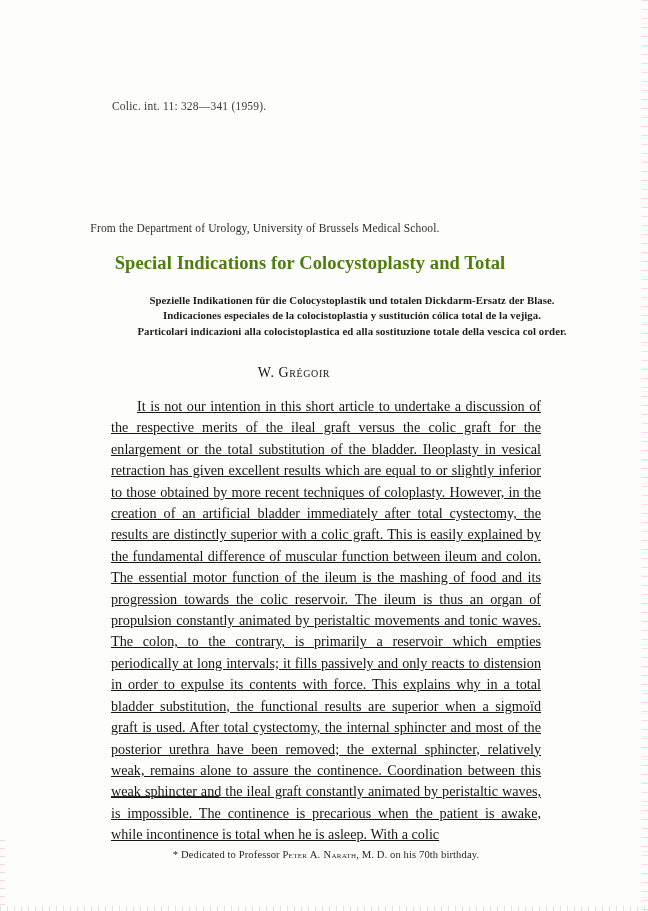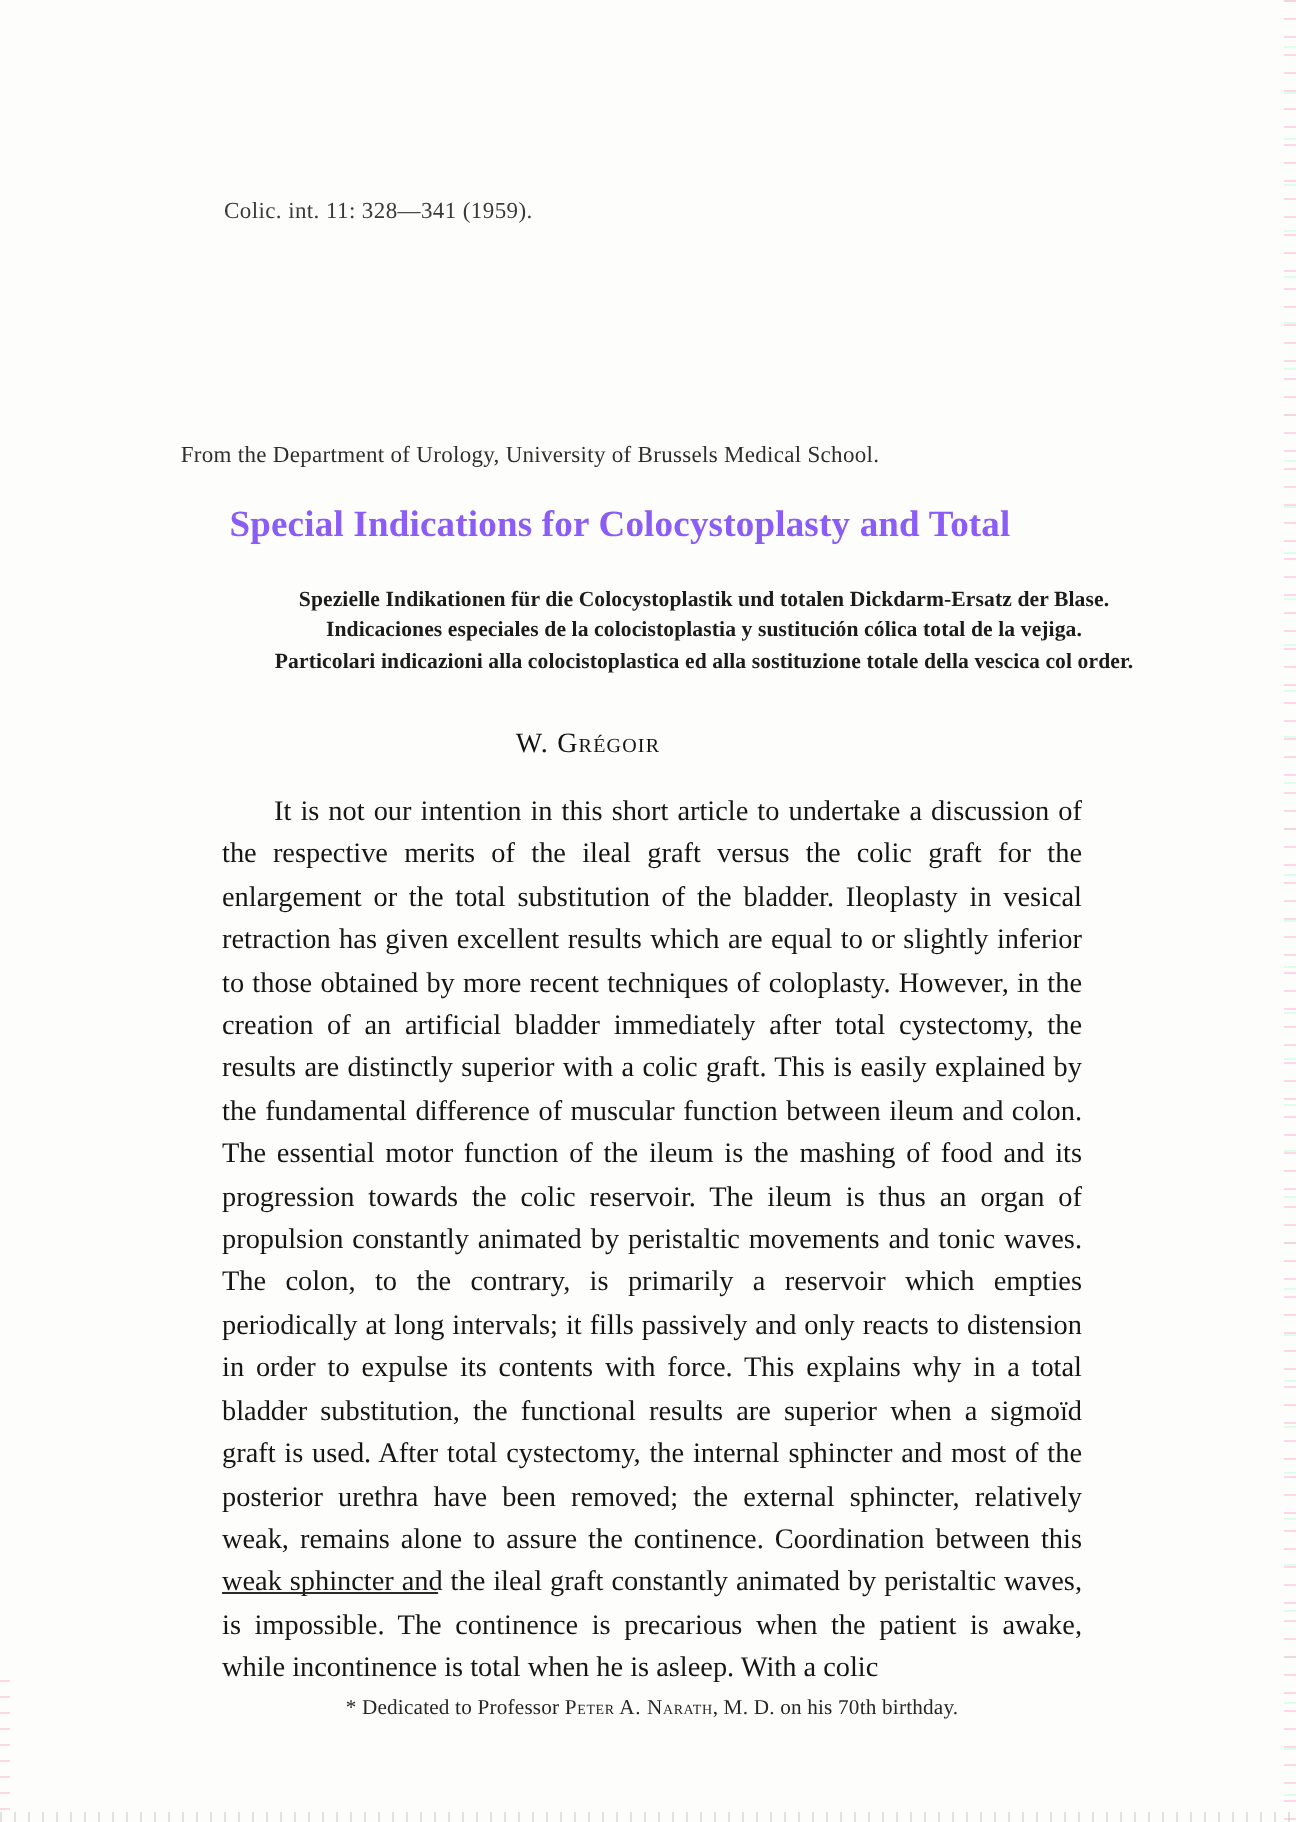--- a/index.html
+++ b/index.html
@@ -81,21 +81,21 @@
 
   .title {
     position: absolute;
     left: 0; top: 251px;
     width: 620px;
     text-align: center;
     font-weight: bold;
     font-size: 18.5px;
     line-height: 1.33;
     letter-spacing: 0.1px;
-    color: #8b5cf6;
+    color: #4d7c0f;
   }
 
   .subtitles {
     position: absolute;
     left: 0; top: 293px;
     width: 648px;
     text-align: center;
     font-weight: bold;
     font-size: 10.8px;
     line-height: 1.42;
@@ -120,20 +120,21 @@
     position: absolute;
     left: 111px;
     top: 396px;
     width: 430px;
     font-size: 14.2px;
     line-height: 21.4px;
     text-align: justify;
     text-justify: inter-word;
     color: #161616;
     hyphens: manual;
+    text-decoration: underline;
   }
   .body-text p { margin: 0; text-indent: 26px; }
 
   .footnote-rule {
     position: absolute;
     left: 111px;
     top: 796px;
     width: 108px;
     height: 0;
     border-top: 1px solid #2a2a2a;

